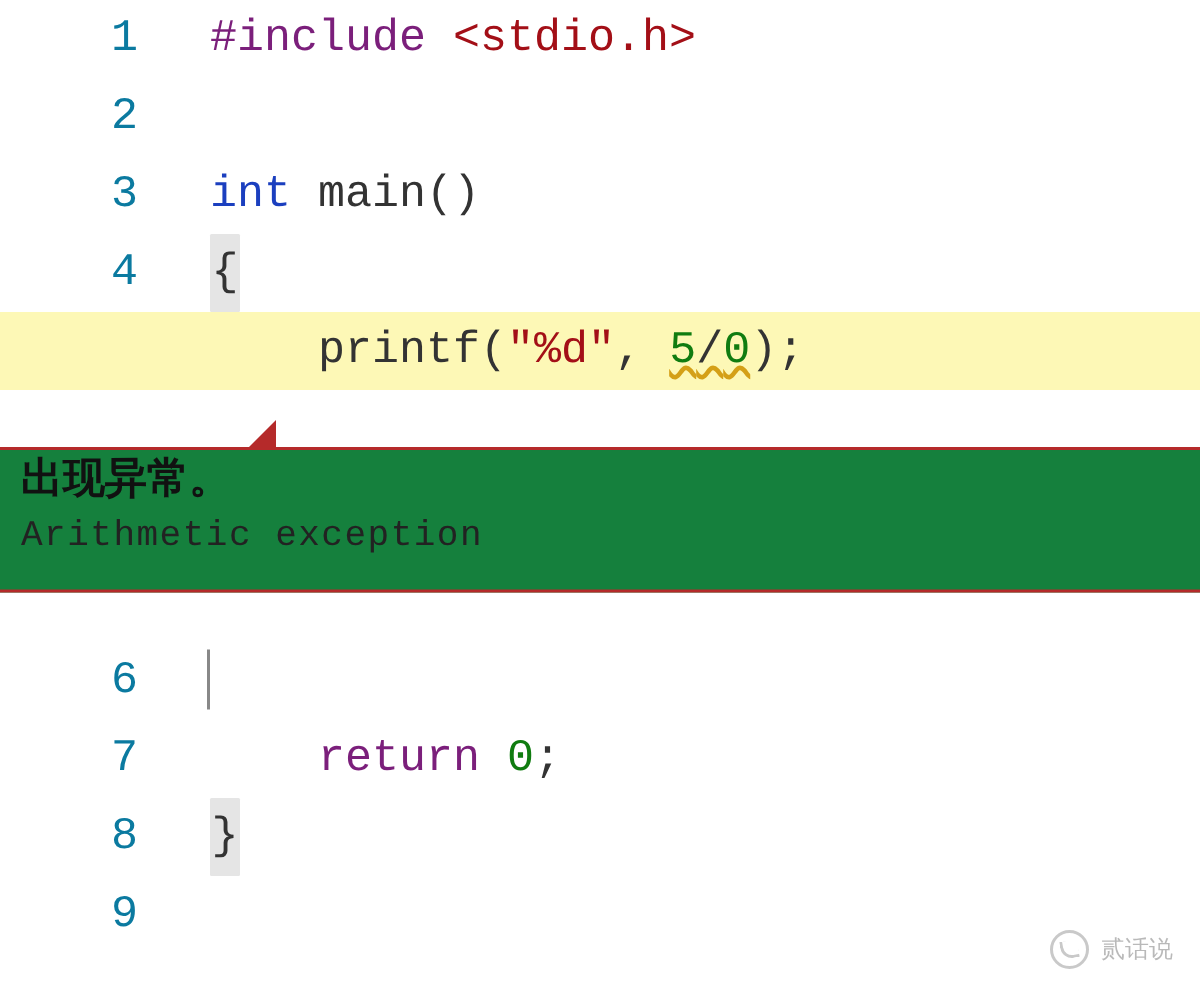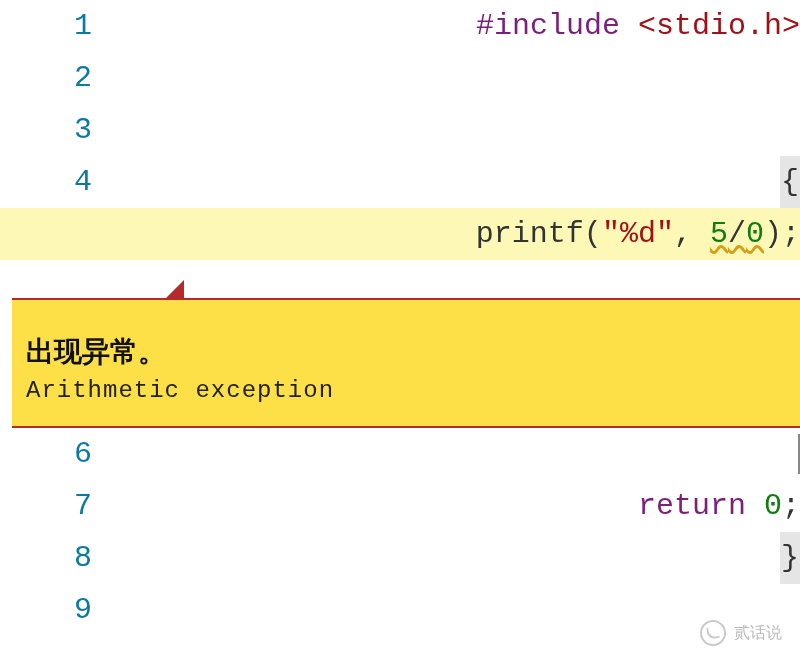--- a/index.html
+++ b/index.html
@@ -40,21 +40,20 @@
     transform: translateY(-50%);
     width: 34px;
     display: flex;
     justify-content: center;
     align-items: center;
   }
   .content {
     flex: 1;
     padding-left: 20px;
     position: relative;
-    text-align: right;
   }
   .hl-line {
     background: #fdf8b6;
   }
   .hl-line .content {
     background: #fdf8b6;
   }
 
   .tok-pre { color: #7b1f7b; } 
   .tok-kw  { color: #1b3fbf; } 
@@ -84,27 +83,27 @@
     width: 2px;
     height: 40px;
     background: #888;
     vertical-align: middle;
     margin-left: -2px;
   }
 
   
   .exception-panel {
     position: absolute;
-    left: 12px;
+    left: 0;
     right: 0;
     top: 298px;
-    background: #fde047;
+    background: #15803d;
     border-top: 2px solid #b52a2a;
     border-bottom: 2px solid #b52a2a;
-    padding: 33px 14px 22px 14px;
+    padding: 0 14px 22px 14px;
     font-family: "Microsoft YaHei", "PingFang SC", sans-serif;
   }
   .exception-title {
     font-weight: 700;
     color: #111;
     font-size: 28px;
     margin-bottom: 6px;
   }
   .exception-msg {
     font-family: "Consolas", "Courier New", monospace;
@@ -175,20 +174,21 @@
     <div class="content"><span class="tok-pre">#include</span> <span class="tok-inc">&lt;stdio.h&gt;</span></div>
   </div>
 
   <div class="code-line">
     <div class="gutter">2</div>
     <div class="content"></div>
   </div>
 
   <div class="code-line">
     <div class="gutter">3</div>
+    <div class="content"><span class="tok-kw">int</span> <span class="tok-fn">main</span><span class="tok-punc">()</span></div>
   </div>
 
   <div class="code-line">
     <div class="gutter">4</div>
     <div class="content"><span class="brace-box tok-brace">{</span></div>
   </div>
 
   <div class="code-line hl-line">
     <div class="gutter">
       <span class="breakpoint-area">

